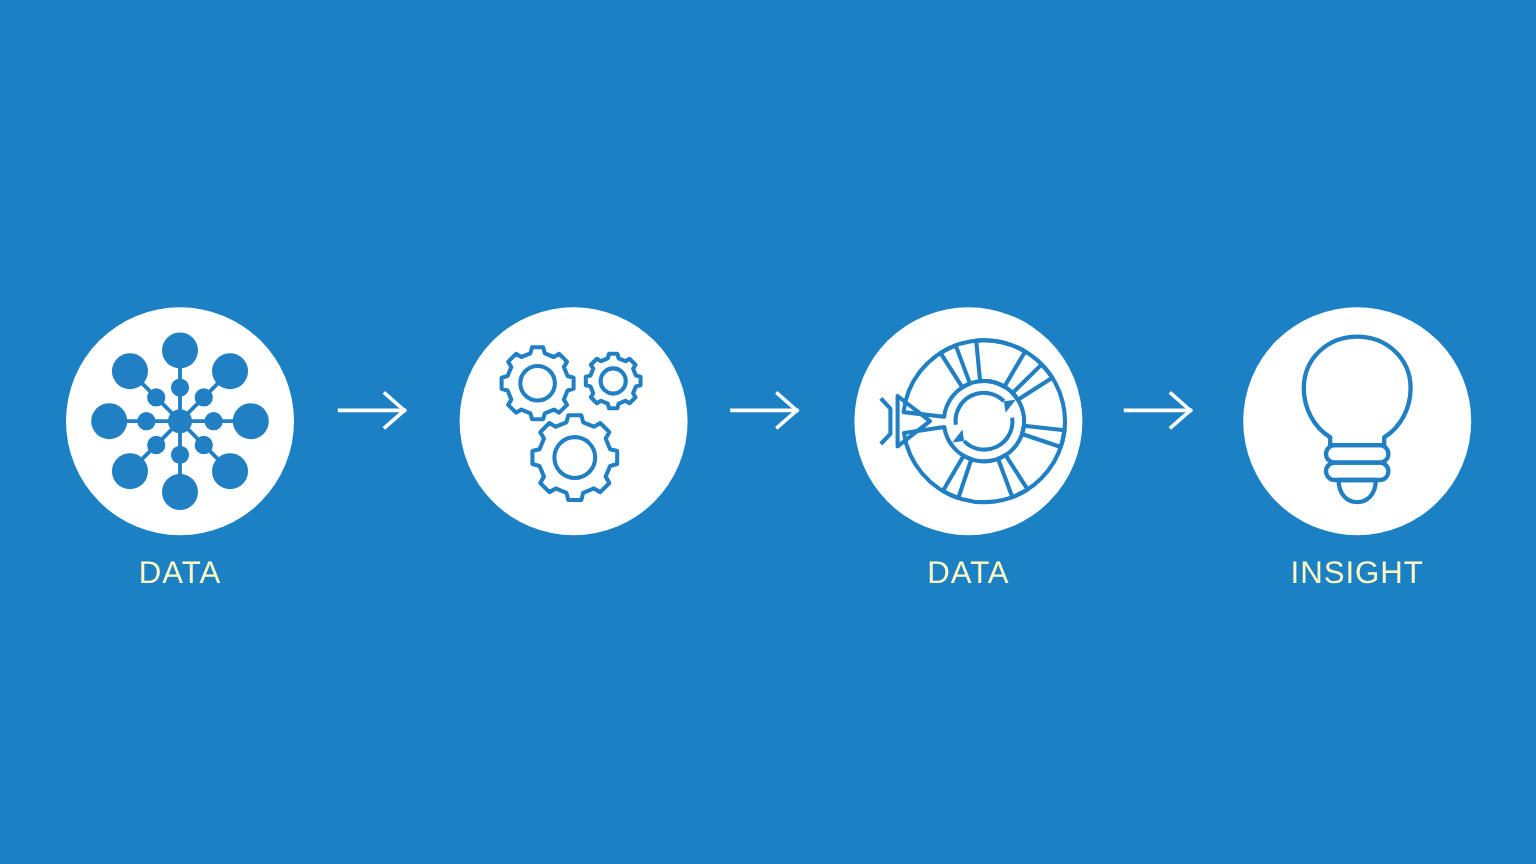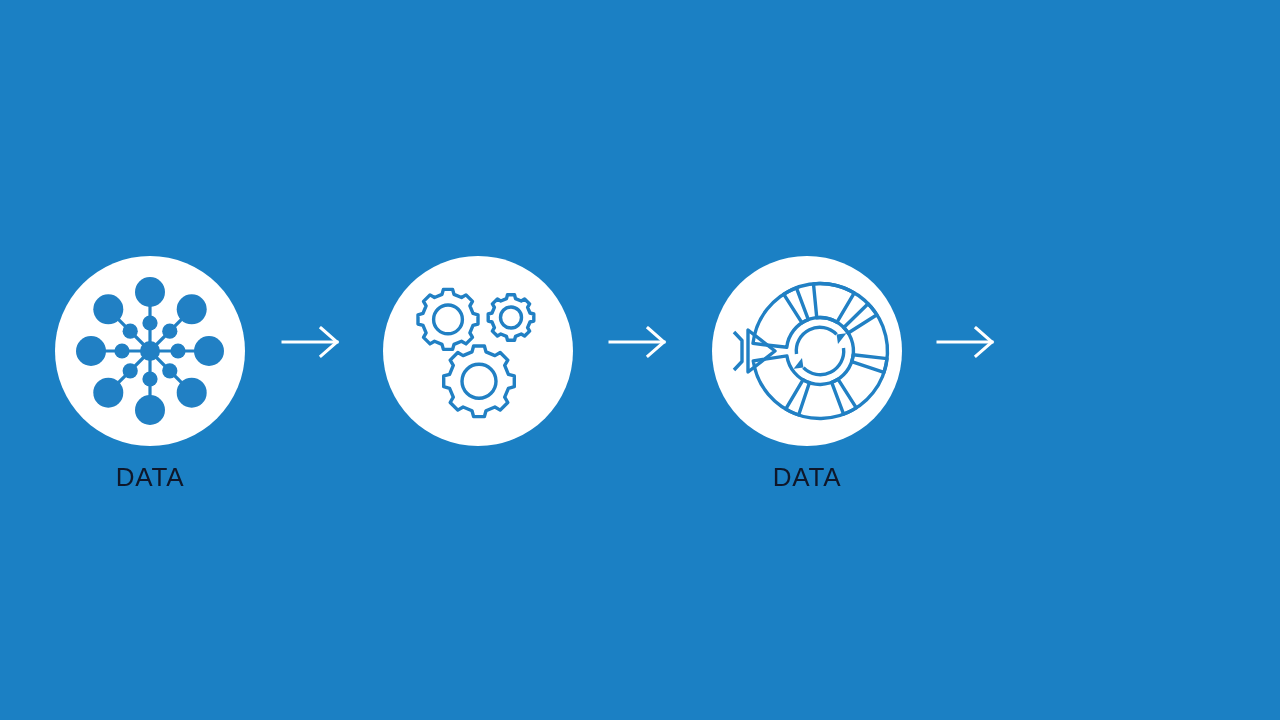--- a/index.html
+++ b/index.html
@@ -51,21 +51,21 @@
     left: 0;
     top: 0;
     width: 190px;
     height: 190px;
     display: block;
   }
   .stage-label {
     margin-top: 16px;
     font-size: 26px;
     letter-spacing: 0.8px;
-    color: #0f172a;
+    color: #fef9c3;
     font-weight: 400;
     line-height: 30px;
     font-family: "Liberation Sans", sans-serif;
   }
 
   .arrow {
     position: absolute;
     top: 78px;
     width: 60px;
     height: 36px;
@@ -232,15 +232,38 @@
 
     <div class="arrow arrow-3">
       <svg viewBox="0 0 60 36" xmlns="http://www.w3.org/2000/svg">
         <g stroke="#ffffff" stroke-width="3" fill="none" stroke-linecap="square" stroke-linejoin="miter">
           <line x1="2" y1="18" x2="56" y2="18"></line>
           <polyline points="40,4 56,18 40,32"></polyline>
         </g>
       </svg>
     </div>
 
+    <div class="stage stage-4">
+      <div class="disc">
+        <svg viewBox="0 0 190 190" xmlns="http://www.w3.org/2000/svg">
+          <g fill="none" stroke="#2180c4" stroke-width="3.6" stroke-linejoin="round">
+
+            <path d="M 72.5,108.5
+                     C 58.5,99.5 50.5,84.0 50.5,67.5
+                     C 50.5,42.8 70.4,24.5 95.0,24.5
+                     C 119.6,24.5 139.5,42.8 139.5,67.5
+                     C 139.5,84.0 131.5,99.5 117.5,108.5
+                     L 117.5,115.0 L 72.5,115.0 Z"></path>
+
+            <rect x="69.0" y="115.0" width="52.0" height="14.5" rx="7.25"></rect>
+            <rect x="69.0" y="129.5" width="52.0" height="14.5" rx="7.25"></rect>
+
+            <path d="M 79.5,144.0 L 110.5,144.0
+                     C 110.5,155.8 103.5,162.5 95.0,162.5
+                     C 86.5,162.5 79.5,155.8 79.5,144.0 Z"></path>
+          </g>
+        </svg>
+      </div>
+      <div class="stage-label">INSIGHT</div>
+    </div>
 
   </div>
 </div>
 
 </body></html>

